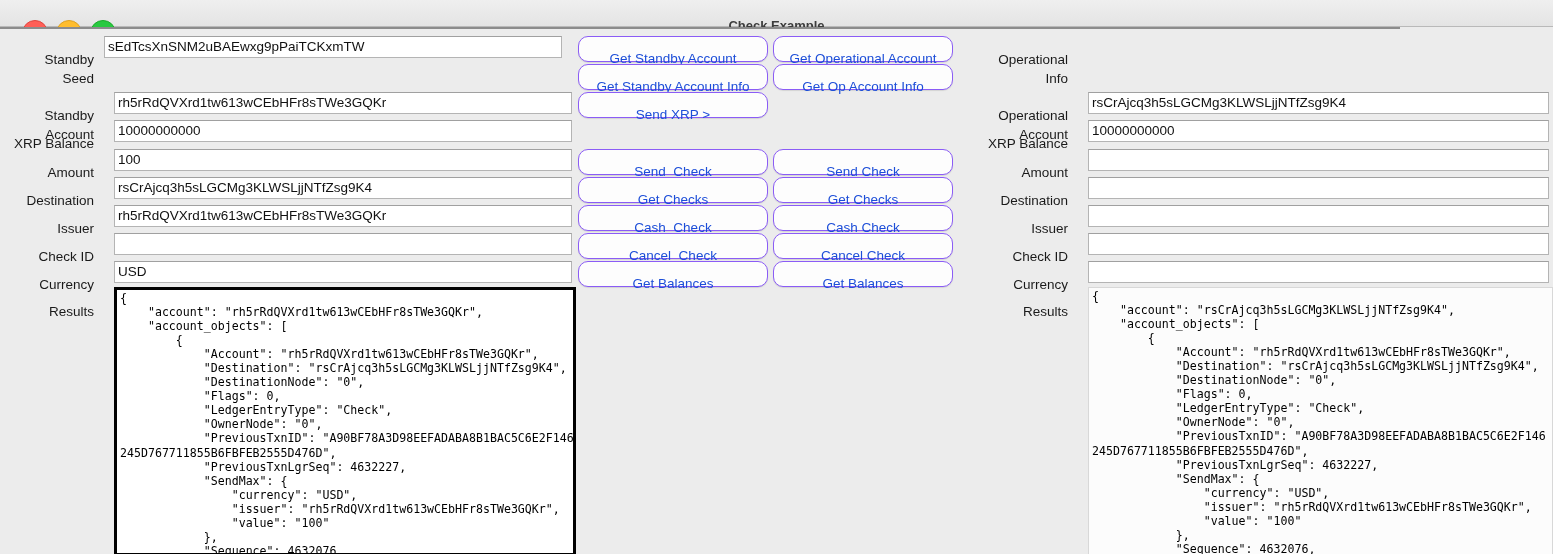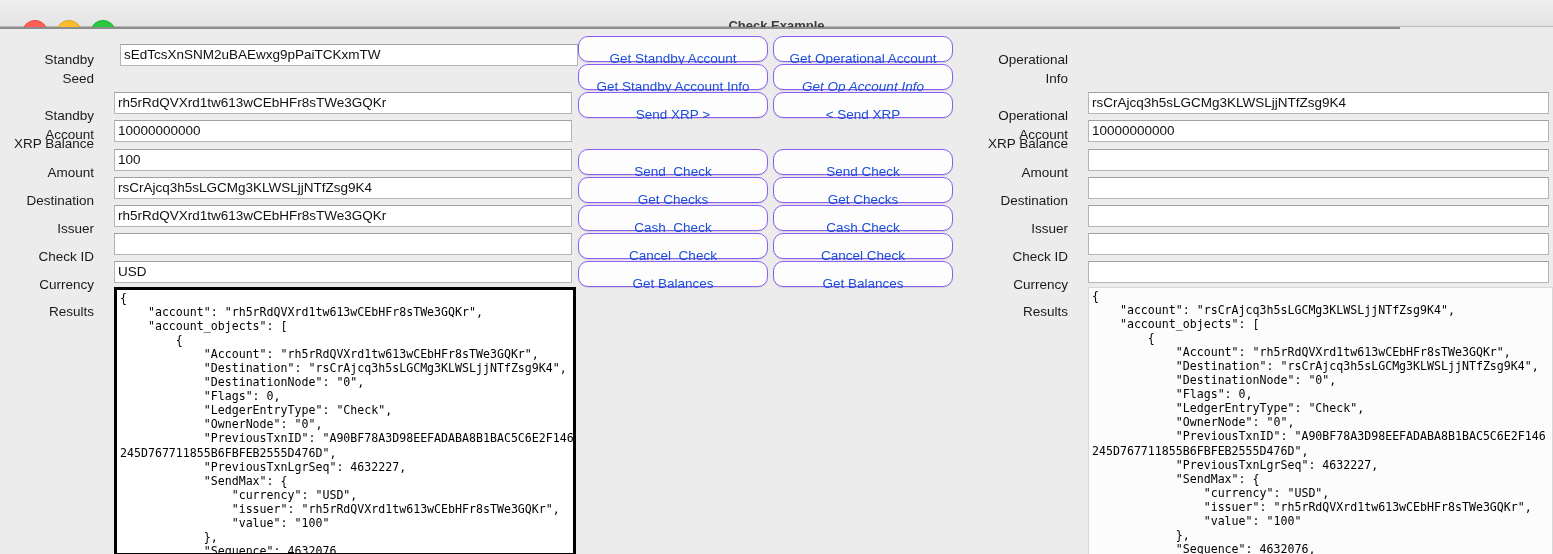--- a/index.html
+++ b/index.html
@@ -99,21 +99,21 @@
   <div class="lbl" style="left:0;top:9px;width:106px;">Standby Seed</div>
   <div class="lbl" style="left:0;top:65px;width:106px;">Standby Account</div>
   <div class="lbl" style="left:0;top:93px;width:106px;">XRP Balance</div>
   <div class="lbl" style="left:0;top:122px;width:106px;">Amount</div>
   <div class="lbl" style="left:0;top:150px;width:106px;">Destination</div>
   <div class="lbl" style="left:0;top:178px;width:106px;">Issuer</div>
   <div class="lbl" style="left:0;top:206px;width:106px;">Check ID</div>
   <div class="lbl" style="left:0;top:234px;width:106px;">Currency</div>
   <div class="lbl" style="left:0;top:261px;width:106px;">Results</div>
 
-  <div class="fld" style="left:120px;top:7px;width:458px;margin-top:8px;">sEdTcsXnSNM2uBAEwxg9pPaiTCKxmTW</div>
+  <div class="fld" style="left:104px;top:7px;width:458px;">sEdTcsXnSNM2uBAEwxg9pPaiTCKxmTW</div>
   <div class="fld" style="left:114px;top:63px;width:458px;">rh5rRdQVXrd1tw613wCEbHFr8sTWe3GQKr</div>
   <div class="fld" style="left:114px;top:91px;width:458px;">10000000000</div>
   <div class="fld" style="left:114px;top:120px;width:458px;">100</div>
   <div class="fld" style="left:114px;top:148px;width:458px;">rsCrAjcq3h5sLGCMg3KLWSLjjNTfZsg9K4</div>
   <div class="fld" style="left:114px;top:176px;width:458px;">rh5rRdQVXrd1tw613wCEbHFr8sTWe3GQKr</div>
   <div class="fld" style="left:114px;top:204px;width:458px;"></div>
   <div class="fld" style="left:114px;top:232px;width:458px;">USD</div>
   <div class="results left" style="left:114px;top:258px;width:462px;height:269px;">{
     "account": "rh5rRdQVXrd1tw613wCEbHFr8sTWe3GQKr",
     "account_objects": [
@@ -138,22 +138,21 @@
   <div class="btn" style="left:578px;top:7px;width:190px;">Get Standby Account</div>
   <div class="btn" style="left:578px;top:35px;width:190px;">Get Standby Account Info</div>
   <div class="btn" style="left:578px;top:63px;width:190px;">Send XRP &gt;</div>
   <div class="btn" style="left:578px;top:120px;width:190px;">Send  Check</div>
   <div class="btn" style="left:578px;top:148px;width:190px;">Get Checks</div>
   <div class="btn" style="left:578px;top:176px;width:190px;">Cash  Check</div>
   <div class="btn" style="left:578px;top:204px;width:190px;">Cancel  Check</div>
   <div class="btn" style="left:578px;top:232px;width:190px;">Get Balances</div>
 
   <div class="btn" style="left:773px;top:7px;width:180px;">Get Operational Account</div>
-  <div class="btn" style="left:773px;top:35px;width:180px;font-style:italic;">Get Op Account Info</div>
-  <div class="btn" style="left:773px;top:63px;width:180px;">&lt; Send XRP</div>
+  <div class="btn" style="left:773px;top:35px;width:180px;">Get Op Account Info</div>
   <div class="btn" style="left:773px;top:120px;width:180px;">Send Check</div>
   <div class="btn" style="left:773px;top:148px;width:180px;">Get Checks</div>
   <div class="btn" style="left:773px;top:176px;width:180px;">Cash Check</div>
   <div class="btn" style="left:773px;top:204px;width:180px;">Cancel Check</div>
   <div class="btn" style="left:773px;top:232px;width:180px;">Get Balances</div>
 
   <div class="lbl" style="left:960px;top:9px;width:120px;">Operational Info</div>
   <div class="lbl" style="left:952px;top:65px;width:128px;">Operational Account</div>
   <div class="lbl" style="left:952px;top:93px;width:128px;">XRP Balance</div>
   <div class="lbl" style="left:952px;top:122px;width:128px;">Amount</div>

